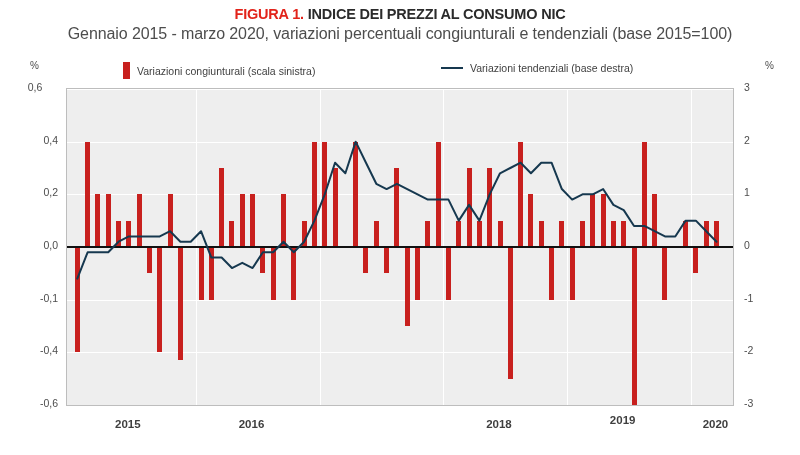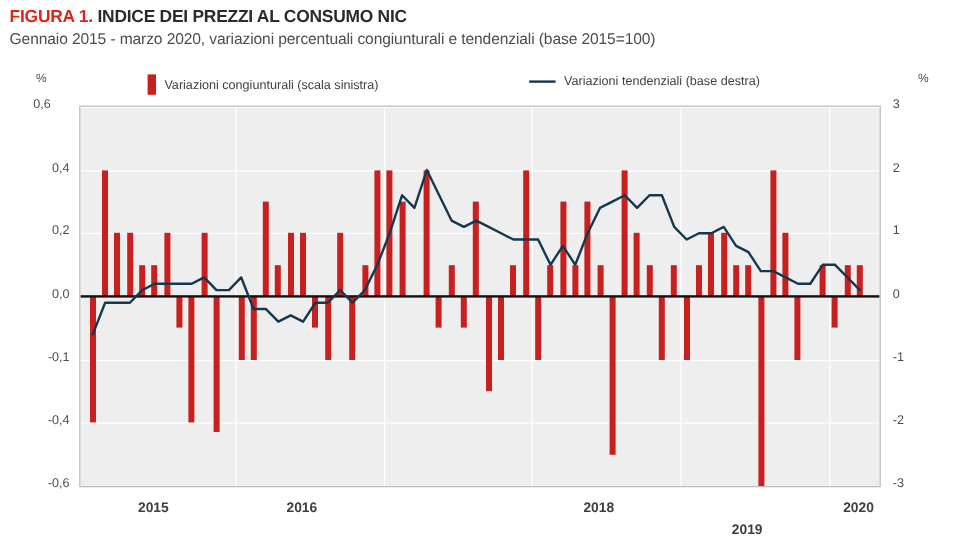--- a/index.html
+++ b/index.html
@@ -6,25 +6,25 @@
   body{
     width:800px;height:455px;
     background:#ffffff;
     font-family:"Liberation Sans", sans-serif;
     color:#3f3f3f;
     overflow:hidden;
   }
   .page{position:relative;width:800px;height:455px;}
 
   
-  .header{position:absolute;left:8px;top:6px;width:784px;}
+  .header{position:absolute;left:8px;top:6px;width:784px;text-align:center;}
   .title-line{font-size:14.5px;font-weight:bold;letter-spacing:-0.2px;white-space:nowrap;}
   .title-red{color:#e2231a;}
   .title-dark{color:#2b2b2b;}
-  .subtitle{font-size:13px;color:#4d4d4d;margin-top:3px;letter-spacing:-0.1px;}
+  .subtitle{font-size:16px;color:#4d4d4d;margin-top:3px;letter-spacing:-0.1px;}
 
   
   .chart-area{position:absolute;left:8px;top:52px;width:784px;height:396px;}
 
   .axis-unit{position:absolute;font-size:10px;color:#4d4d4d;}
   .unit-left{left:22px;top:8px;}
   .unit-right{right:18px;top:8px;}
 
   
   .legend{position:absolute;left:110px;top:10px;width:600px;height:20px;}
@@ -174,18 +174,18 @@
         <div class="ytick right" style="left: 736px; top: 187px;">0</div>
         <div class="ytick right" style="left: 736px; top: 134.333px;">1</div>
         <div class="ytick right" style="left: 736px; top: 81.6667px;">2</div>
         <div class="ytick right" style="left: 736px; top: 29px;">3</div>
       </div>
     <div id="xlabels">
         <div class="xlabel" style="left: 107.012px; top: 366px;">2015</div>
         <div class="xlabel" style="left: 230.728px; top: 366px;">2016</div>
         <div class="xlabel" style="left: 354.443px; top: 366px; margin-top: 36px;">2017</div>
         <div class="xlabel" style="left: 478.158px; top: 366px;">2018</div>
-        <div class="xlabel" style="left: 601.873px; top: 384px;">2019</div>
+        <div class="xlabel" style="left: 601.873px; top: 362px;">2019</div>
         <div class="xlabel" style="left: 694.659px; top: 366px;">2020</div>
       </div>
 
   </div>
 </div>
 
 </body></html>

